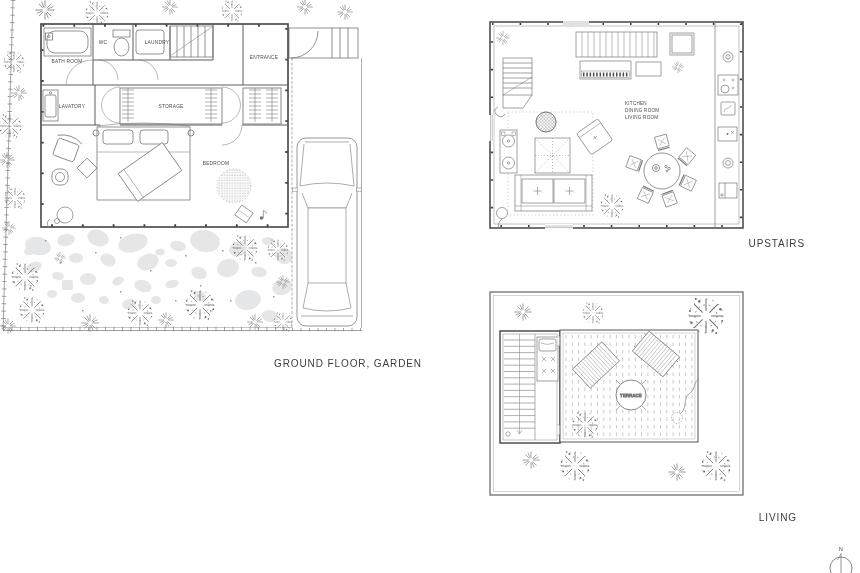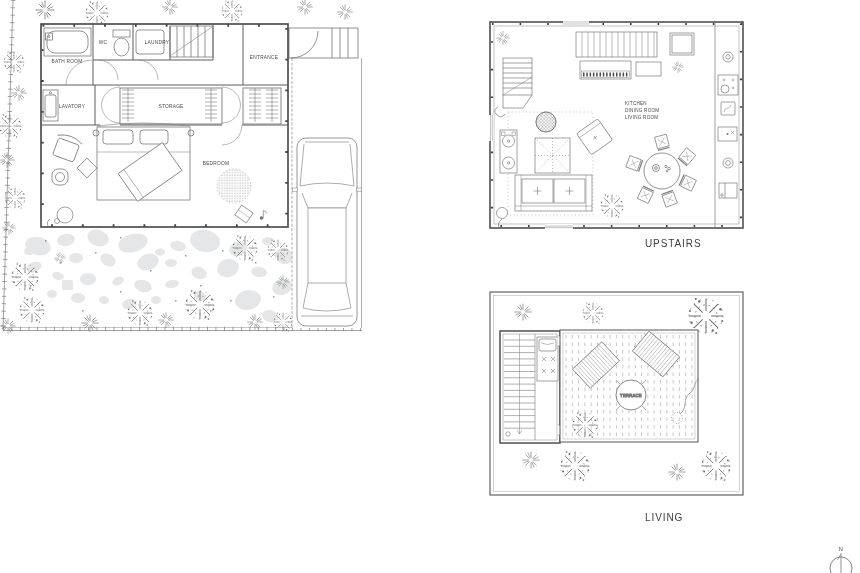--- a/index.html
+++ b/index.html
@@ -7,21 +7,21 @@
   body {
     width: 860px; height: 573px; background: #ffffff;
     font-family: "Liberation Sans", sans-serif;
     position: relative; overflow: hidden;
   }
   .sheet { position: relative; width: 860px; height: 573px; background: #ffffff; }
   svg.plan { position: absolute; overflow: visible; }
   svg.compass { position: absolute; overflow: hidden; }
   .caption {
     position: absolute; font-size: 10px; color: #3d3d3d;
-    letter-spacing: 0.9px; text-align: left; white-space: nowrap;
+    letter-spacing: 0.9px; text-align: right; white-space: nowrap;
   }
   .rl {
     font-family: "Liberation Sans", sans-serif; font-size: 4.8px;
     fill: #4a4a4a; letter-spacing: 0.25px; text-anchor: middle;
   }
   .rls { font-size: 4.6px; text-anchor: start; }
   .rlt { font-size: 4.2px; }
   .rn  { font-size: 5.6px; }
 </style>
 </head>
@@ -473,20 +473,21 @@
     <use href="#tstar" transform="translate(38,29) scale(0.9)"></use>
     <use href="#tbushy" transform="translate(108,30)"></use>
     <use href="#tbushy" transform="translate(221,33) scale(1.7)"></use>
     <use href="#tstar" transform="translate(46,177) scale(0.9)"></use>
     <use href="#tbushy" transform="translate(90,183) scale(1.4)"></use>
     <use href="#tstar" transform="translate(192,189) scale(0.9)"></use>
     <use href="#tbushy" transform="translate(231,183) scale(1.4)"></use>
   </g>
 </svg>
 
+<div class="caption" style="left:180px;top:358px;width:242px">GROUND FLOOR, GARDEN</div>
 <div class="caption" style="left:645px;top:238px;width:160px">UPSTAIRS</div>
 <div class="caption" style="left:645px;top:512px;width:152px">LIVING</div>
 
 <svg class="compass" style="left:822px;top:541px" width="38" height="32" viewBox="0 0 38 32">
   <text class="rl rn" x="19" y="10">N</text>
   <circle cx="19" cy="27" r="11" fill="none" stroke="#777777" stroke-width="0.9"></circle>
   <line x1="19" y1="12.5" x2="19" y2="32" stroke="#777777" stroke-width="0.8"></line>
   <line x1="19" y1="12.5" x2="15.5" y2="19" stroke="#777777" stroke-width="0.6"></line>
 </svg>
 

